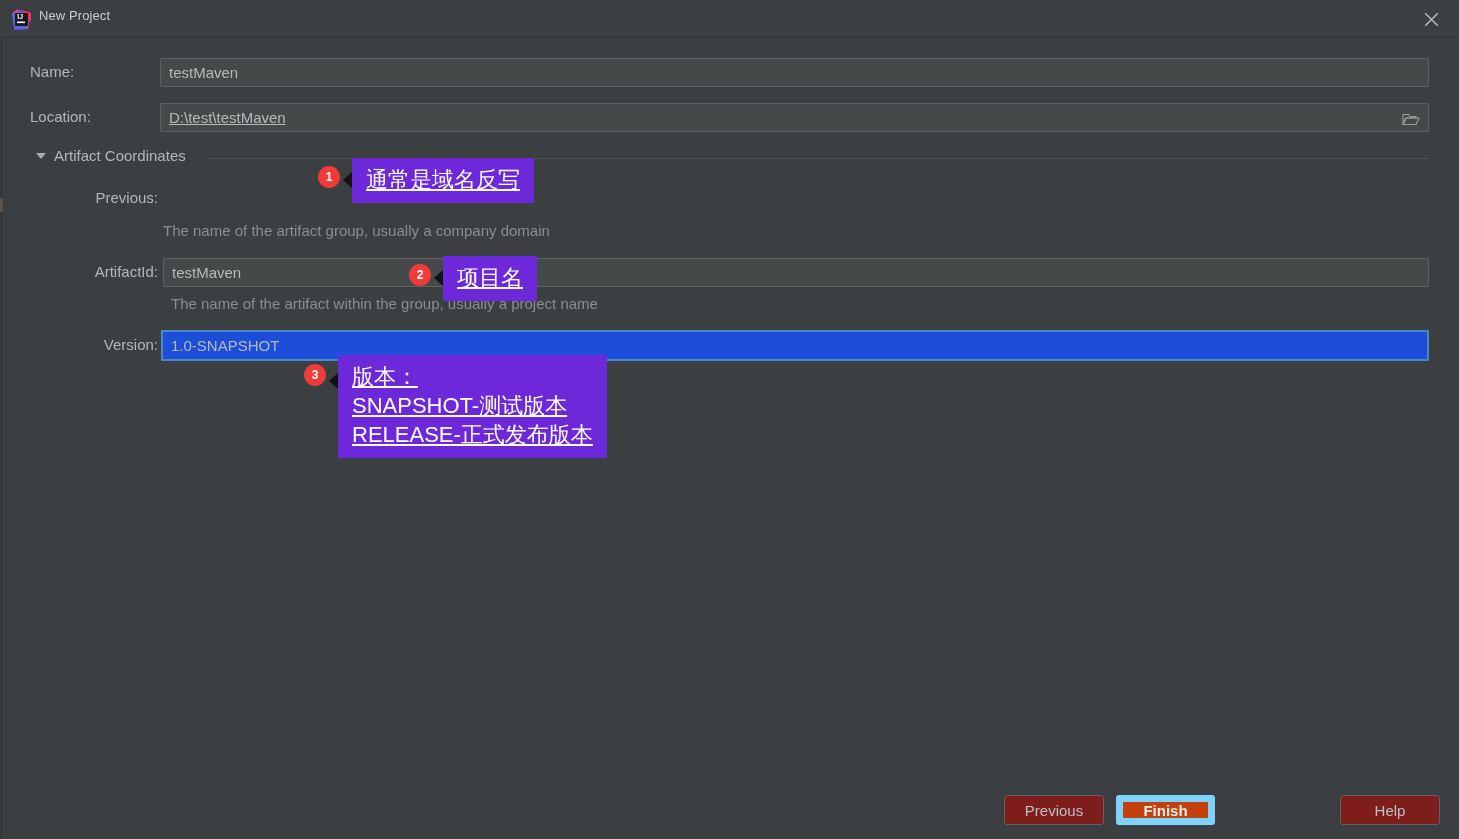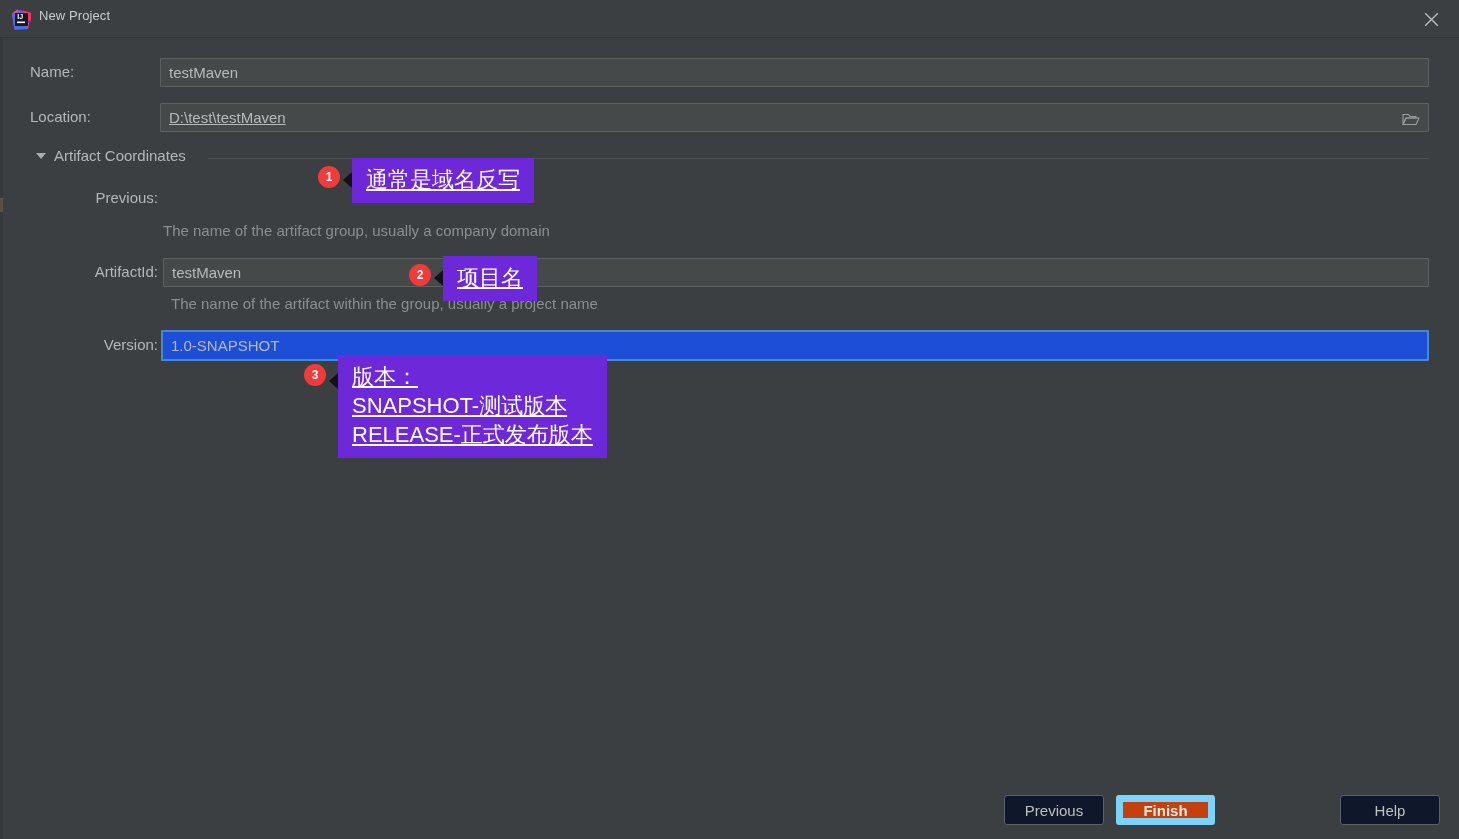--- a/index.html
+++ b/index.html
@@ -187,21 +187,21 @@
     border-top: 8px solid transparent;
     border-bottom: 8px solid transparent;
     border-right: 9px solid #121212;
   }
   .callout.multi::before { top: 18px; }
 
   
   .btn {
     position: absolute;
     height: 30px;
-    background: #0f172a;
+    background: #7f1d1d;
     border: 1px solid #5e6264;
     border-radius: 3px;
     color: #bcc0c2;
     font-size: 15px;
     display: flex;
     align-items: center;
     justify-content: center;
     cursor: pointer;
     font-family: "Liberation Sans", sans-serif;
   }

